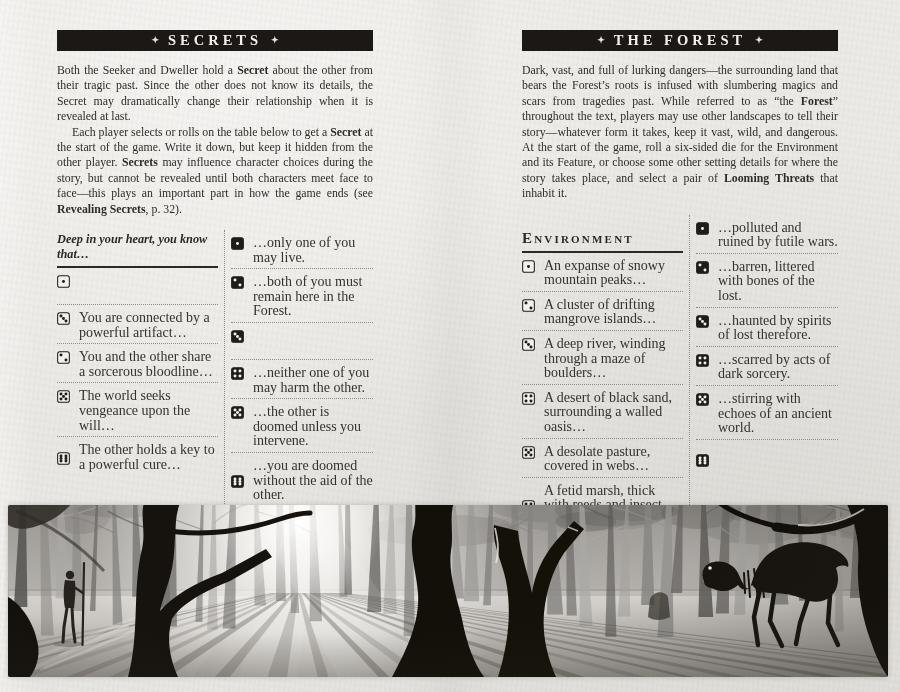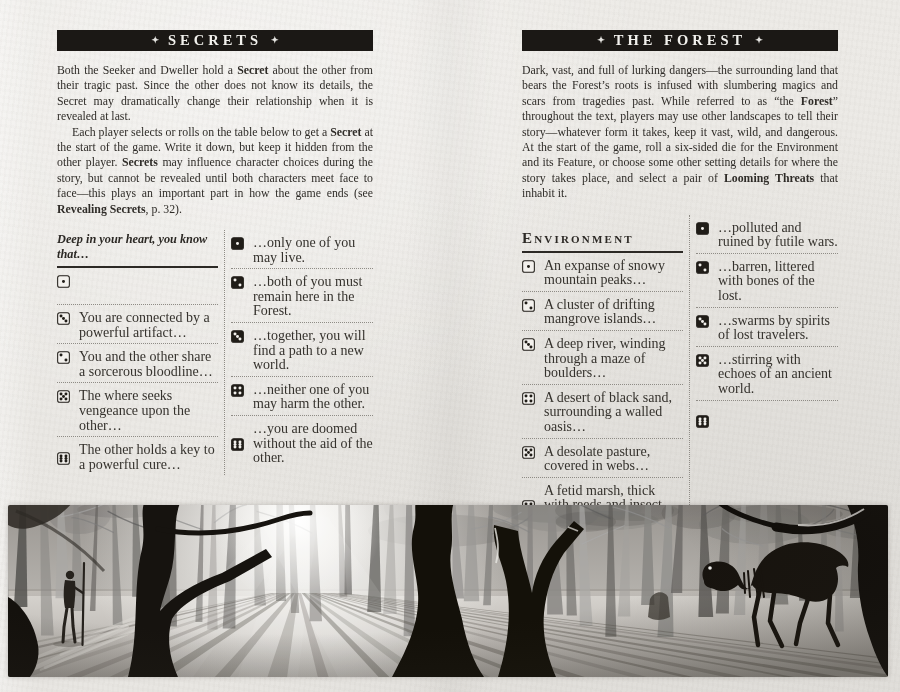--- a/index.html
+++ b/index.html
@@ -97,21 +97,21 @@
           <span class="die">
               <svg viewBox="0 0 100 100">
                 <rect x="5" y="5" width="90" height="90" rx="16" fill="#f3f1ed" stroke="#201d18" stroke-width="8"></rect>
                 <circle cx="31" cy="31" r="11.5" fill="#201d18"></circle>
                 <circle cx="69" cy="31" r="11.5" fill="#201d18"></circle>
                 <circle cx="50" cy="50" r="11.5" fill="#201d18"></circle>
                 <circle cx="31" cy="69" r="11.5" fill="#201d18"></circle>
                 <circle cx="69" cy="69" r="11.5" fill="#201d18"></circle>
               </svg>
             </span>
-          <span class="cell">The where seeks vengeance upon the other…</span>
+          <span class="cell">The world seeks vengeance upon the will…</span>
         </div>
         <div class="trow last colend">
           <span class="die">
               <svg viewBox="0 0 100 100">
                 <rect x="5" y="5" width="90" height="90" rx="16" fill="#f3f1ed" stroke="#201d18" stroke-width="8"></rect>
                 <circle cx="31" cy="30" r="11.5" fill="#201d18"></circle>
                 <circle cx="69" cy="30" r="11.5" fill="#201d18"></circle>
                 <circle cx="31" cy="50" r="11.5" fill="#201d18"></circle>
                 <circle cx="69" cy="50" r="11.5" fill="#201d18"></circle>
                 <circle cx="31" cy="70" r="11.5" fill="#201d18"></circle>
@@ -144,33 +144,45 @@
         </div>
         <div class="trow">
           <span class="die">
               <svg viewBox="0 0 100 100">
                 <rect x="5" y="5" width="90" height="90" rx="16" fill="#201d18" stroke="#201d18" stroke-width="8"></rect>
                 <circle cx="31" cy="31" r="11.5" fill="#f3f1ed"></circle>
                 <circle cx="50" cy="50" r="11.5" fill="#f3f1ed"></circle>
                 <circle cx="69" cy="69" r="11.5" fill="#f3f1ed"></circle>
               </svg>
             </span>
-          <span class="cell">…together, you will find a path to a new world.</span>
         </div>
         <div class="trow">
           <span class="die">
               <svg viewBox="0 0 100 100">
                 <rect x="5" y="5" width="90" height="90" rx="16" fill="#201d18" stroke="#201d18" stroke-width="8"></rect>
                 <circle cx="31" cy="31" r="11.5" fill="#f3f1ed"></circle>
                 <circle cx="69" cy="31" r="11.5" fill="#f3f1ed"></circle>
                 <circle cx="31" cy="69" r="11.5" fill="#f3f1ed"></circle>
                 <circle cx="69" cy="69" r="11.5" fill="#f3f1ed"></circle>
               </svg>
             </span>
           <span class="cell">…neither one of you may harm the other.</span>
+        </div>
+        <div class="trow">
+          <span class="die">
+              <svg viewBox="0 0 100 100">
+                <rect x="5" y="5" width="90" height="90" rx="16" fill="#201d18" stroke="#201d18" stroke-width="8"></rect>
+                <circle cx="31" cy="31" r="11.5" fill="#f3f1ed"></circle>
+                <circle cx="69" cy="31" r="11.5" fill="#f3f1ed"></circle>
+                <circle cx="50" cy="50" r="11.5" fill="#f3f1ed"></circle>
+                <circle cx="31" cy="69" r="11.5" fill="#f3f1ed"></circle>
+                <circle cx="69" cy="69" r="11.5" fill="#f3f1ed"></circle>
+              </svg>
+            </span>
+          <span class="cell">…the other is doomed unless you intervene.</span>
         </div>
         <div class="trow last colend">
           <span class="die">
               <svg viewBox="0 0 100 100">
                 <rect x="5" y="5" width="90" height="90" rx="16" fill="#201d18" stroke="#201d18" stroke-width="8"></rect>
                 <circle cx="31" cy="30" r="11.5" fill="#f3f1ed"></circle>
                 <circle cx="69" cy="30" r="11.5" fill="#f3f1ed"></circle>
                 <circle cx="31" cy="50" r="11.5" fill="#f3f1ed"></circle>
                 <circle cx="69" cy="50" r="11.5" fill="#f3f1ed"></circle>
                 <circle cx="31" cy="70" r="11.5" fill="#f3f1ed"></circle>
@@ -289,21 +301,33 @@
         </div>
         <div class="trow">
           <span class="die">
               <svg viewBox="0 0 100 100">
                 <rect x="5" y="5" width="90" height="90" rx="16" fill="#201d18" stroke="#201d18" stroke-width="8"></rect>
                 <circle cx="31" cy="31" r="11.5" fill="#f3f1ed"></circle>
                 <circle cx="50" cy="50" r="11.5" fill="#f3f1ed"></circle>
                 <circle cx="69" cy="69" r="11.5" fill="#f3f1ed"></circle>
               </svg>
             </span>
-          <span class="cell">…swarms by spirits of lost travelers.</span>
+          <span class="cell">…haunted by spirits of lost therefore.</span>
+        </div>
+        <div class="trow">
+          <span class="die">
+              <svg viewBox="0 0 100 100">
+                <rect x="5" y="5" width="90" height="90" rx="16" fill="#201d18" stroke="#201d18" stroke-width="8"></rect>
+                <circle cx="31" cy="31" r="11.5" fill="#f3f1ed"></circle>
+                <circle cx="69" cy="31" r="11.5" fill="#f3f1ed"></circle>
+                <circle cx="31" cy="69" r="11.5" fill="#f3f1ed"></circle>
+                <circle cx="69" cy="69" r="11.5" fill="#f3f1ed"></circle>
+              </svg>
+            </span>
+          <span class="cell">…scarred by acts of dark sorcery.</span>
         </div>
         <div class="trow">
           <span class="die">
               <svg viewBox="0 0 100 100">
                 <rect x="5" y="5" width="90" height="90" rx="16" fill="#201d18" stroke="#201d18" stroke-width="8"></rect>
                 <circle cx="31" cy="31" r="11.5" fill="#f3f1ed"></circle>
                 <circle cx="69" cy="31" r="11.5" fill="#f3f1ed"></circle>
                 <circle cx="50" cy="50" r="11.5" fill="#f3f1ed"></circle>
                 <circle cx="31" cy="69" r="11.5" fill="#f3f1ed"></circle>
                 <circle cx="69" cy="69" r="11.5" fill="#f3f1ed"></circle>

